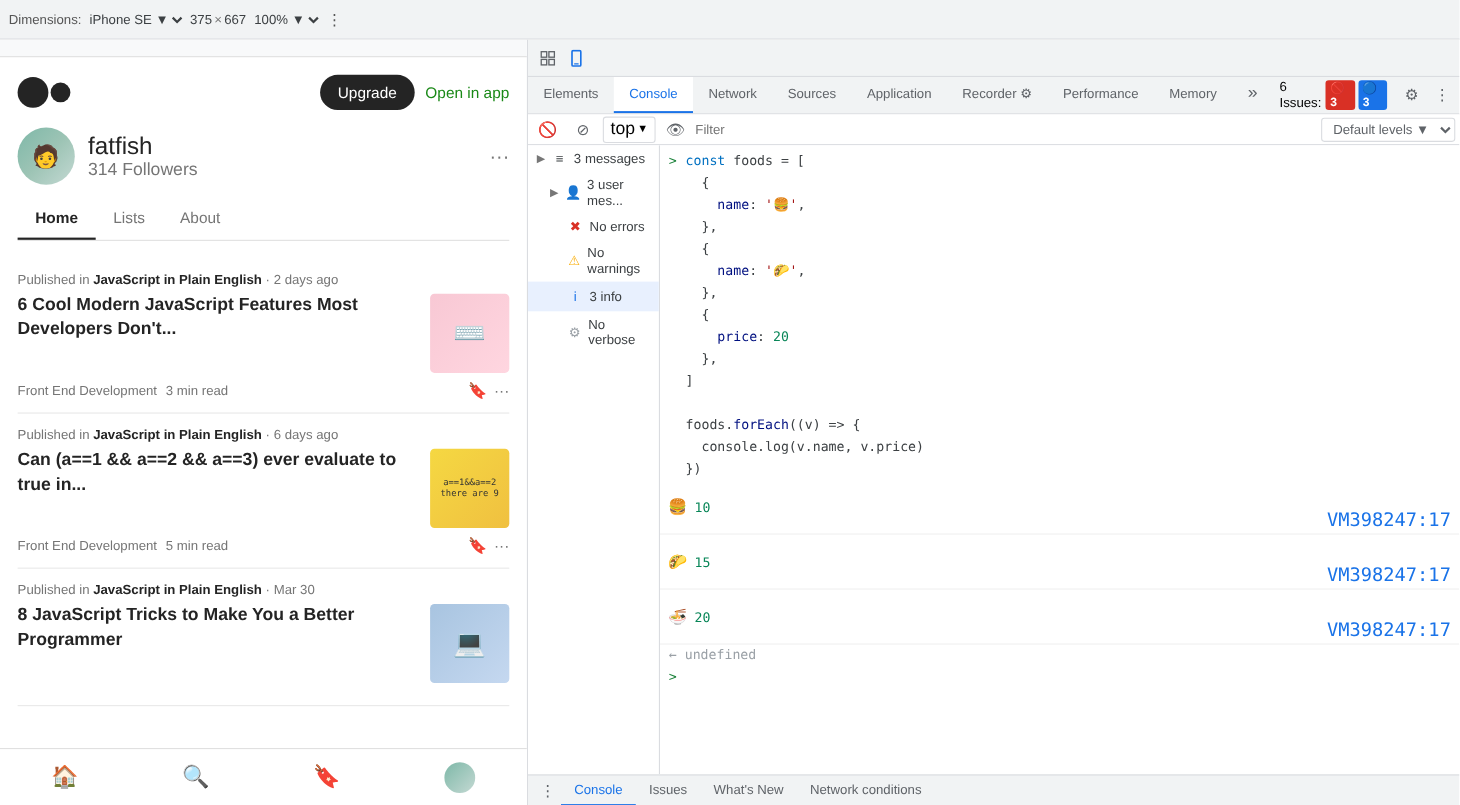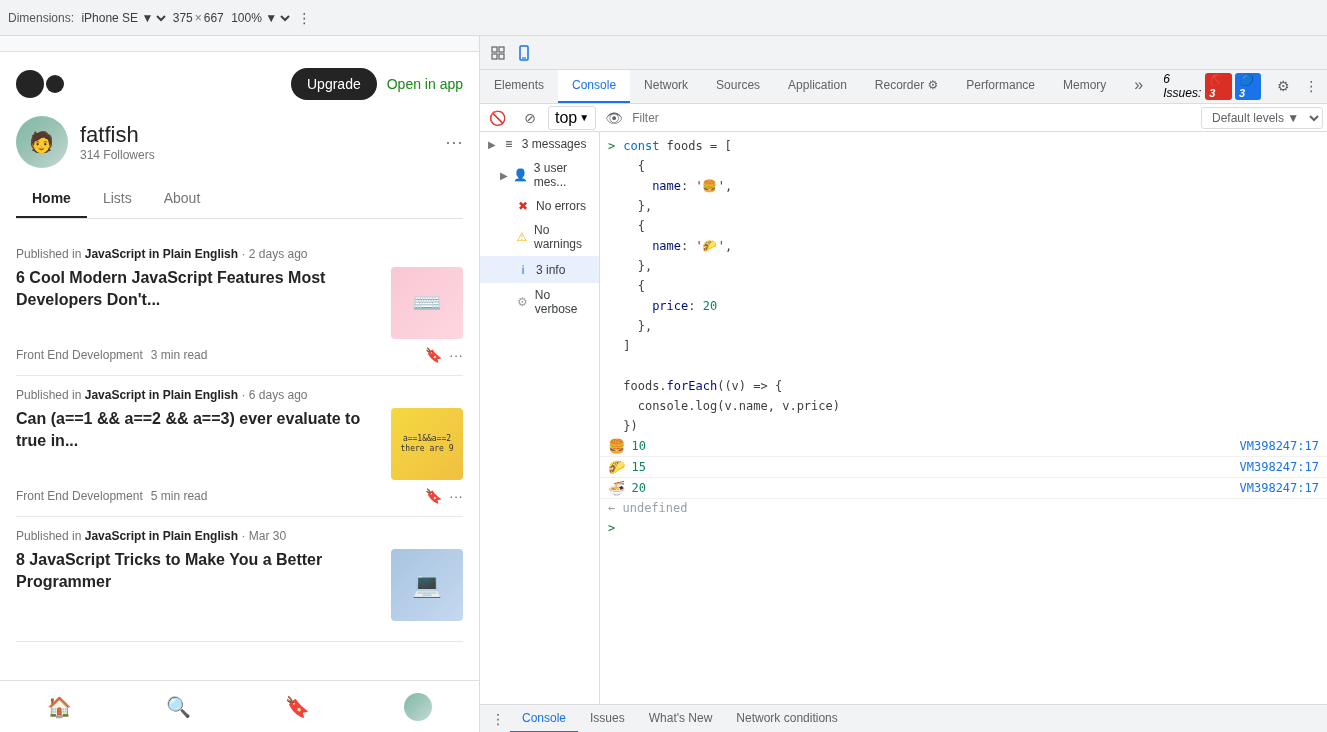--- a/index.html
+++ b/index.html
@@ -143,21 +143,21 @@
       color: #fff;
       overflow: hidden;
     }
     .profile-info { flex: 1; }
     .profile-name {
       font-size: 22px;
       font-weight: 400;
       color: #242424;
     }
     .profile-followers {
-      font-size: 12px;
+      font-size: 16px;
       color: #757575;
     }
     .profile-dots {
       color: #757575;
       font-size: 18px;
       cursor: pointer;
     }
 
     
     .profile-nav {
@@ -340,21 +340,20 @@
     .issues-badge {
       display: flex;
       align-items: center;
       gap: 3px;
       background: transparent;
       border: none;
       cursor: pointer;
       font-size: 12px;
       padding: 3px 6px;
       border-radius: 3px;
-      font-style: italic;
     }
     .badge-red {
       background: #d93025;
       color: #fff;
       border-radius: 3px;
       padding: 1px 4px;
       font-size: 11px;
       font-weight: 600;
     }
     .badge-blue {
@@ -464,25 +463,26 @@
       padding: 2px 8px;
       border-bottom: 1px solid #f0f0f0;
       font-size: 12px;
       gap: 6px;
     }
     .output-line .emoji { font-size: 14px; }
     .output-number { color: #098658; }
     .file-ref {
       margin-left: auto;
       color: #1a73e8;
-      font-size: 12px;
+      font-size: 17px;
       white-space: nowrap;
       overflow: hidden;
       text-overflow: ellipsis;
       max-width: 130px;
+      margin-top: 25px;
     }
     .undefined-line {
       padding: 2px 8px;
       color: #9aa0a6;
       font-size: 12px;
     }
     .input-line {
       display: flex;
       align-items: center;
       padding: 4px 8px;

